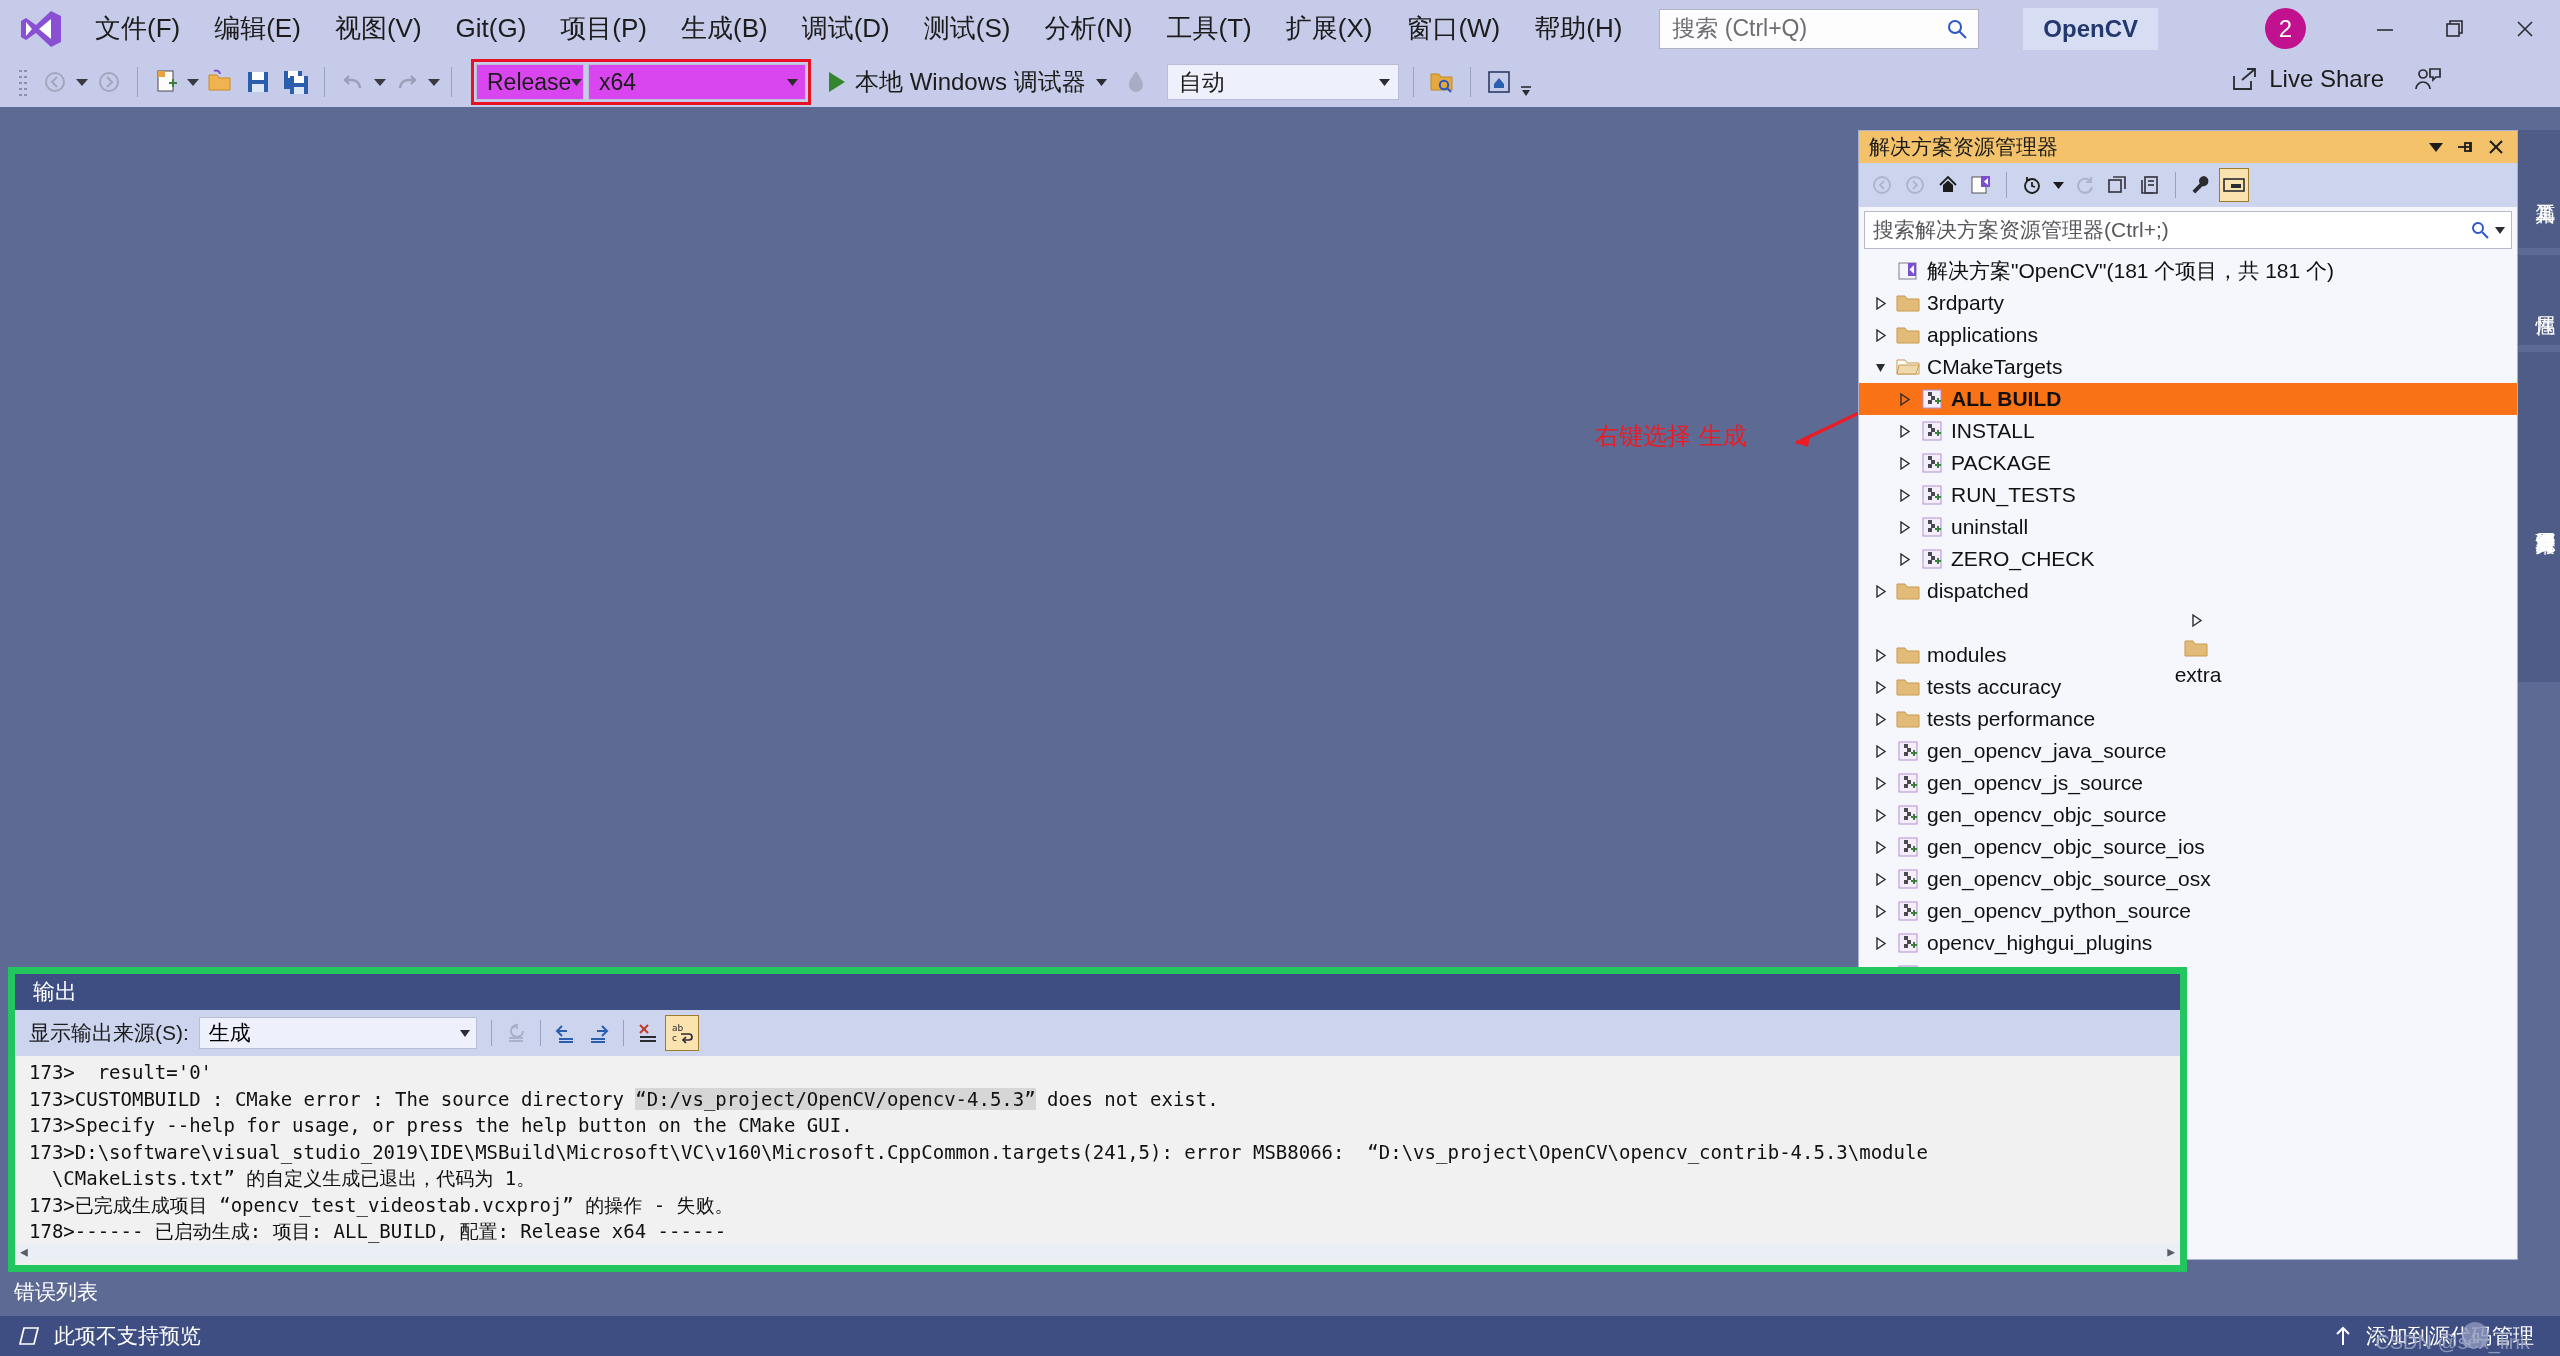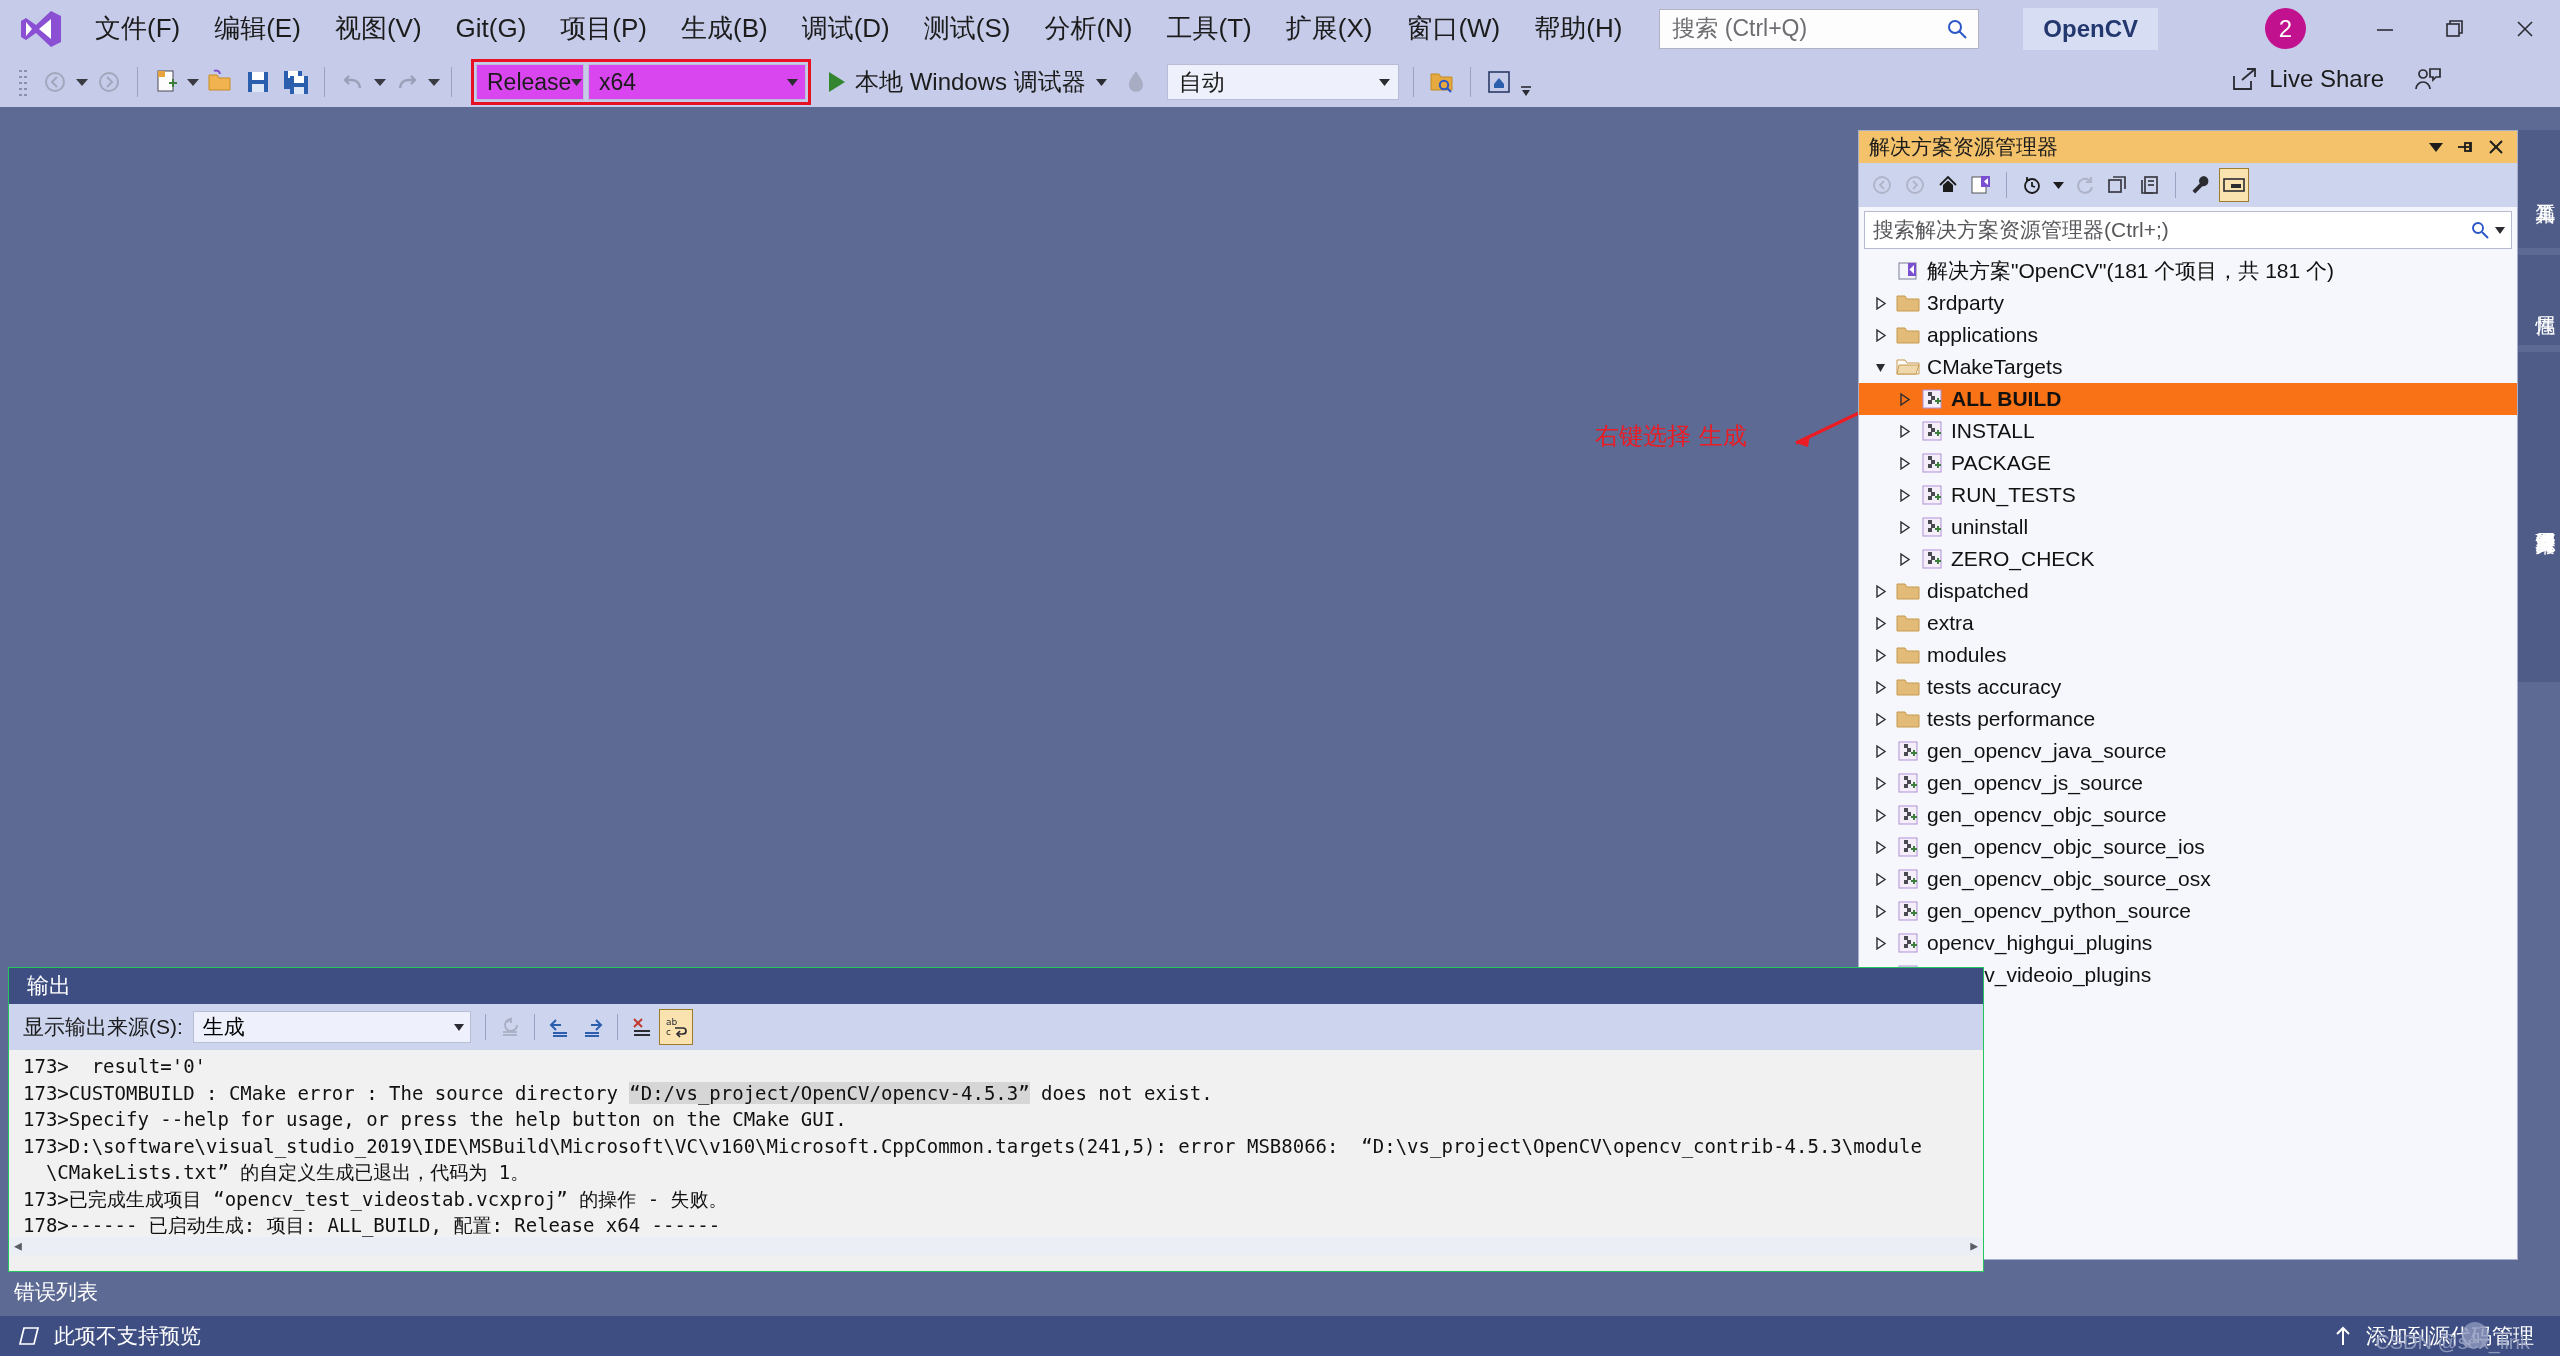--- a/index.html
+++ b/index.html
@@ -155,22 +155,22 @@
   }
   .vtab {
     width: 42px; background: #4f5c88; color: #ffffff;
     writing-mode: vertical-rl; text-orientation: mixed;
     font-size: 20px; padding: 10px 0; text-align: center;
     margin-bottom: 7px; white-space: nowrap;
   }
 
   
   .out {
-    position: absolute; left: 8px; top: 967px; width: 1976px; height: 305px;
-    background: #f0f0f0; border: 1px solid #22c55e;
+    position: absolute; left: 8px; top: 967px; width: 2179px; height: 305px;
+    background: #f0f0f0; border: 7px solid #22c55e;
   }
   .out-head {
     height: 36px; background: #3e4e82; color: #fff;
     display: flex; align-items: center; padding-left: 18px; font-size: 22px;
   }
   .out-tools {
     height: 46px; background: #cdd4ee; display: flex; align-items: center; padding: 0 6px 0 14px;
   }
   .out-tools .lab { font-size: 21px; color: #1c1c1c; white-space: nowrap; }
   .out-combo {
@@ -751,21 +751,21 @@
                 <polygon points="3,2 11,7.5 3,13" fill="none" stroke="#2b2b32" stroke-width="1.4"></polygon>
               </svg>
             </span>
             <span class="ti">
               <svg width="24" height="20" viewBox="0 0 24 20">
                 <path d="M1 3 h8 l2 3 h12 v12 H1 Z" fill="#e3bb79" stroke="#c79a4d"></path>
               </svg>
             </span>
             <span class="lbl">dispatched</span>
           </div>
-          <div class="tr" style="padding-left: 8px;">
+          <div class="tr" style="padding-left: 16px; flex-direction: column;">
             <span class="tw">
               <svg width="13" height="15" viewBox="0 0 13 15">
                 <polygon points="3,2 11,7.5 3,13" fill="none" stroke="#2b2b32" stroke-width="1.4"></polygon>
               </svg>
             </span>
             <span class="ti">
               <svg width="24" height="20" viewBox="0 0 24 20">
                 <path d="M1 3 h8 l2 3 h12 v12 H1 Z" fill="#e3bb79" stroke="#c79a4d"></path>
               </svg>
             </span>

